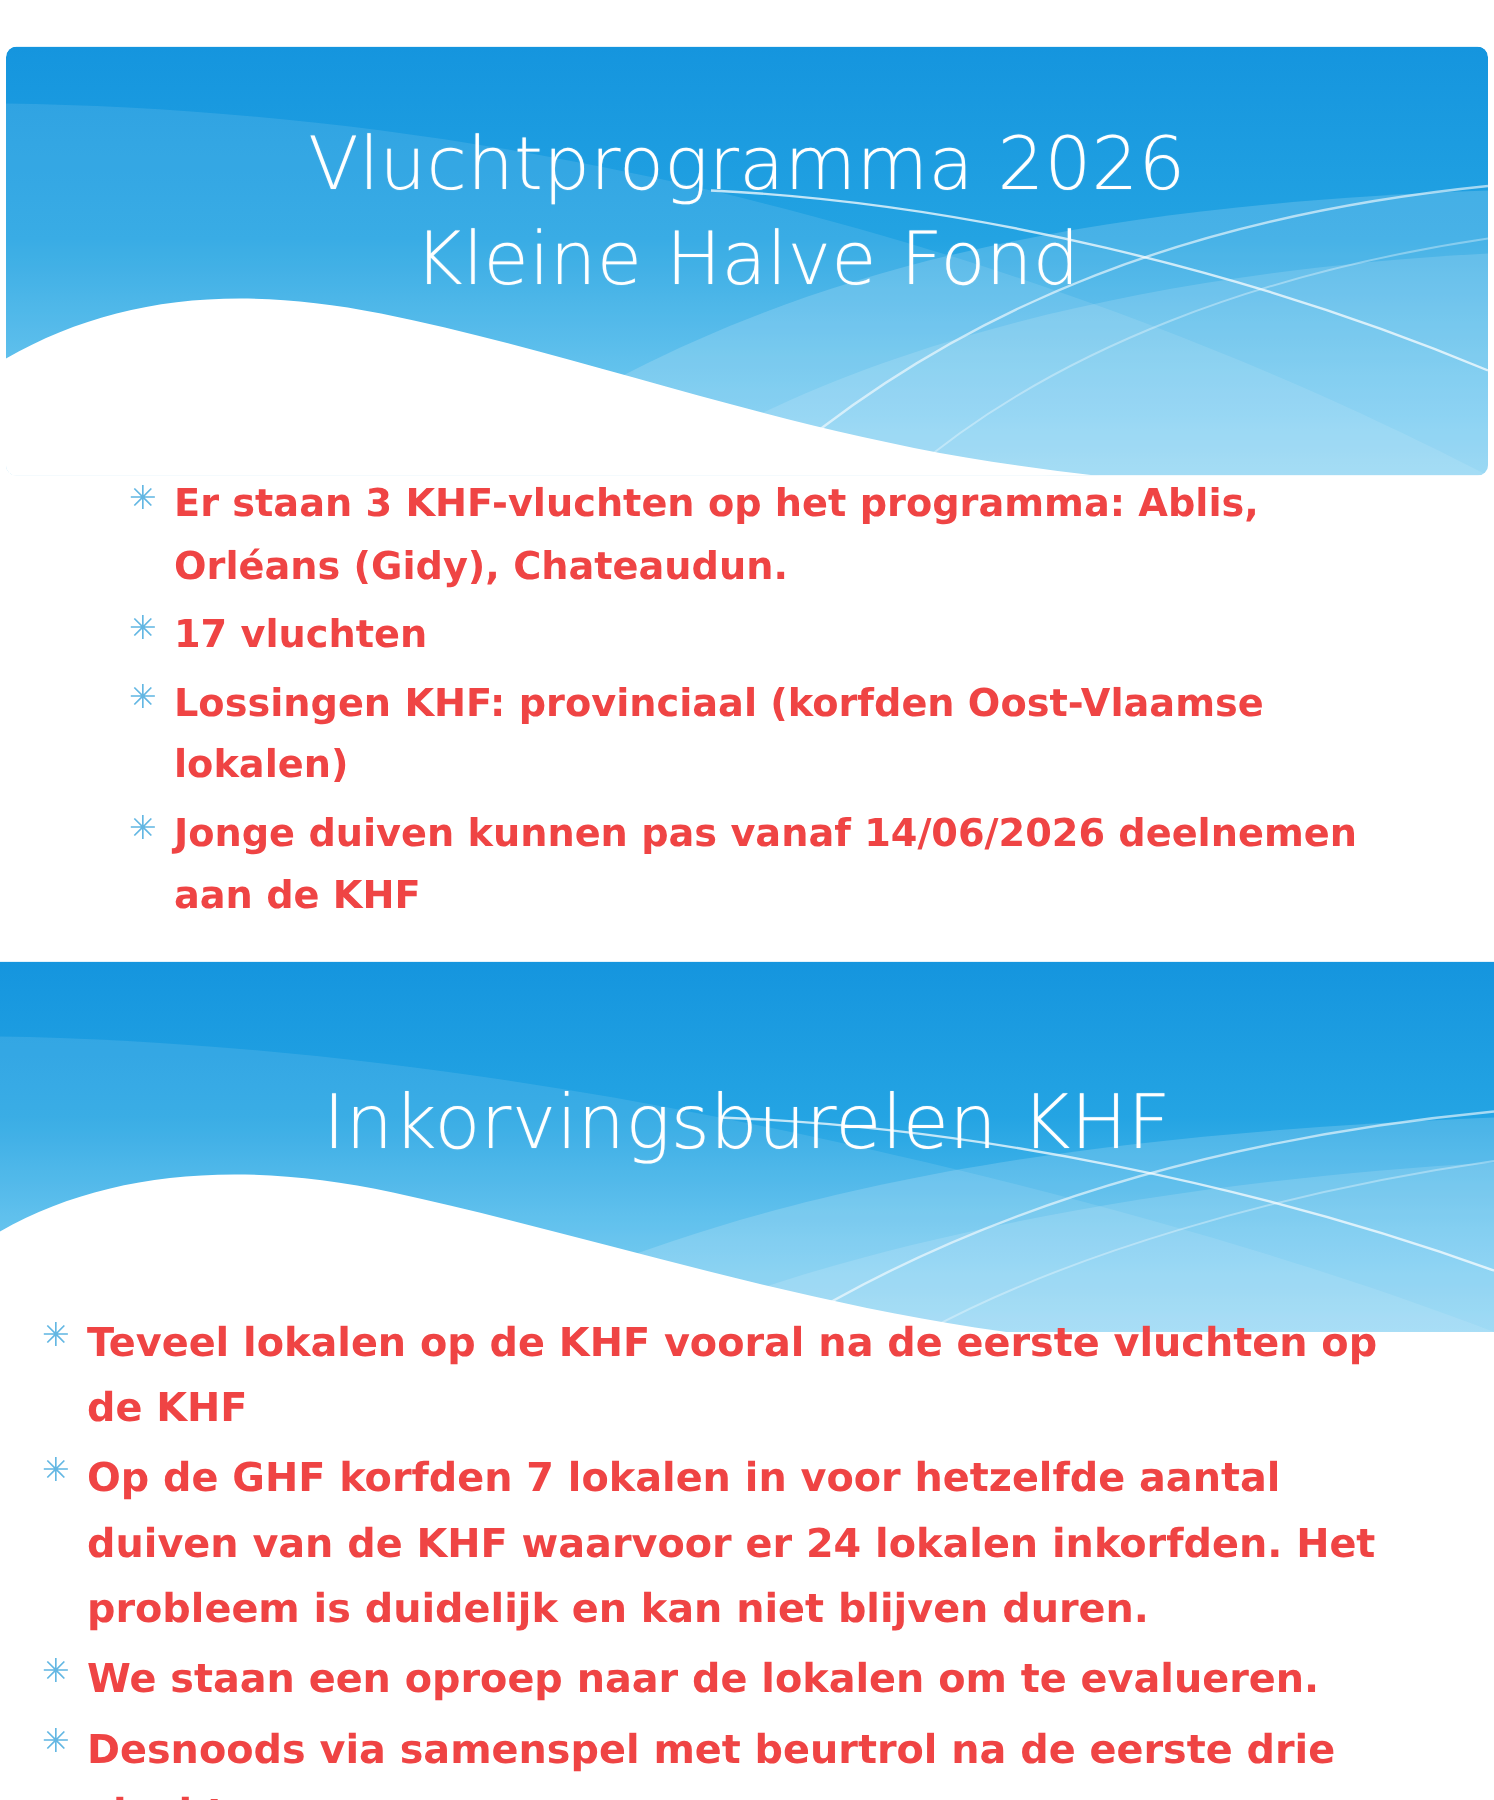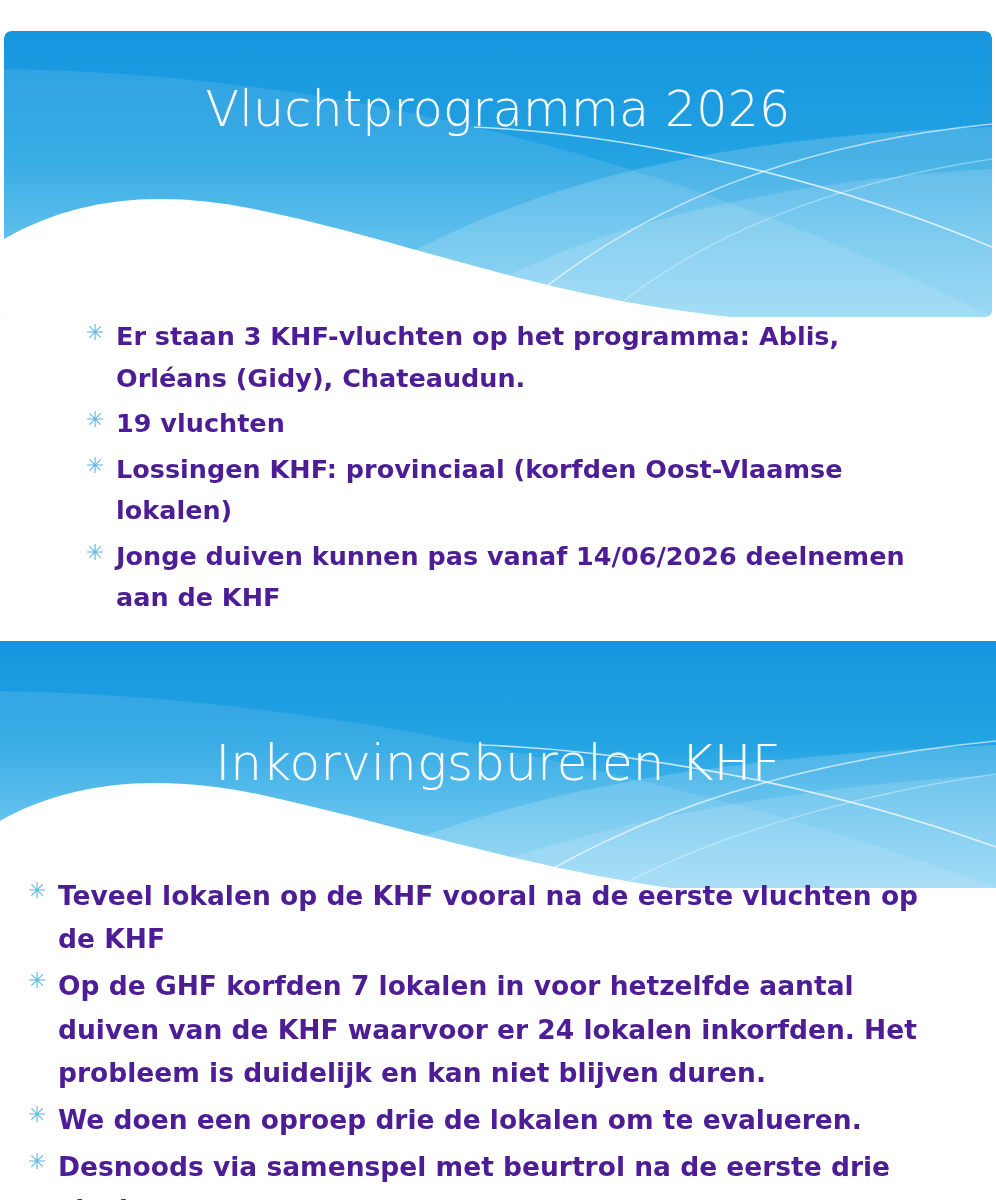--- a/index.html
+++ b/index.html
@@ -128,21 +128,21 @@
     flex: 0 0 auto;
     color: #63b7e3;
     font-size: 22px;
     line-height: 1.55;
     width: 30px;
     font-weight: normal;
     font-family: "DejaVu Sans", sans-serif;
   }
   .bullet-text {
     flex: 1 1 auto;
-    color: #4c1d95;
+    color: #ef4444;
   }
 </style>
 </head>
 <body>
 
 <div class="deck">
 
   <section class="slide" id="slide-1">
 
     <div class="banner">
@@ -172,30 +172,31 @@
           <path d="M0,286 L0,208 C70,168 150,158 250,178 C370,202 500,250 640,274
                    C760,294 880,300 988,296 L988,286 Z" fill="#ffffff"></path>
           <path d="M0,300 L0,214 C70,174 150,164 252,184 C372,208 500,254 640,278
                    C762,298 880,304 988,300 L988,300 Z" fill="#ffffff"></path>
         </g>
       </svg>
     </div>
 
     <h1 class="slide-title" id="title-1">
       <span class="title-line">Vluchtprogramma 2026</span>
+      <span class="title-line">Kleine Halve Fond</span>
     </h1>
 
     <ul class="body-list" id="body-1">
       <li class="bullet-row">
         <span class="bullet-mark">✳</span>
         <span class="bullet-text">Er staan 3 KHF-vluchten op het programma: Ablis, Orléans (Gidy), Chateaudun.</span>
       </li>
       <li class="bullet-row">
         <span class="bullet-mark">✳</span>
-        <span class="bullet-text">19 vluchten</span>
+        <span class="bullet-text">17 vluchten</span>
       </li>
       <li class="bullet-row">
         <span class="bullet-mark">✳</span>
         <span class="bullet-text">Lossingen KHF: provinciaal (korfden Oost-Vlaamse lokalen)</span>
       </li>
       <li class="bullet-row">
         <span class="bullet-mark">✳</span>
         <span class="bullet-text">Jonge duiven kunnen pas vanaf 14/06/2026 deelnemen aan de KHF</span>
       </li>
     </ul>
@@ -225,36 +226,36 @@
           <path d="M996,133 C850,154 710,196 616,247" fill="none" stroke="#ffffff" stroke-opacity="0.34" stroke-width="1.3"></path>
 
           <path d="M0,247 L0,180 C70,140 160,132 262,154 C382,180 510,222 650,244
                    C770,262 890,266 996,262 L996,247 Z" fill="#ffffff"></path>
           <path d="M0,266 L0,186 C70,146 160,138 264,160 C384,186 510,226 650,248
                    C772,266 890,270 996,266 Z" fill="#ffffff"></path>
         </g>
       </svg>
     </div>
 
-    <h1 class="slide-title" id="title-2" style="top:56px;">
+    <h1 class="slide-title" id="title-2" style="top:41px;">
       <span class="title-line">Inkorvingsburelen KHF</span>
     </h1>
 
     <ul class="body-list" id="body-2" style="top:233px;">
       <li class="bullet-row">
         <span class="bullet-mark">✳</span>
         <span class="bullet-text">Teveel lokalen op de KHF vooral na de eerste vluchten op de KHF</span>
       </li>
       <li class="bullet-row">
         <span class="bullet-mark">✳</span>
         <span class="bullet-text">Op de GHF korfden 7 lokalen in voor hetzelfde aantal duiven van de KHF waarvoor er 24 lokalen inkorfden. Het probleem is duidelijk en kan niet blijven duren.</span>
       </li>
       <li class="bullet-row">
         <span class="bullet-mark">✳</span>
-        <span class="bullet-text">We doen een oproep drie de lokalen om te evalueren.</span>
+        <span class="bullet-text">We staan een oproep naar de lokalen om te evalueren.</span>
       </li>
       <li class="bullet-row">
         <span class="bullet-mark">✳</span>
         <span class="bullet-text">Desnoods via samenspel met beurtrol na de eerste drie vluchten.</span>
       </li>
     </ul>
   </section>
 
 </div>
 

